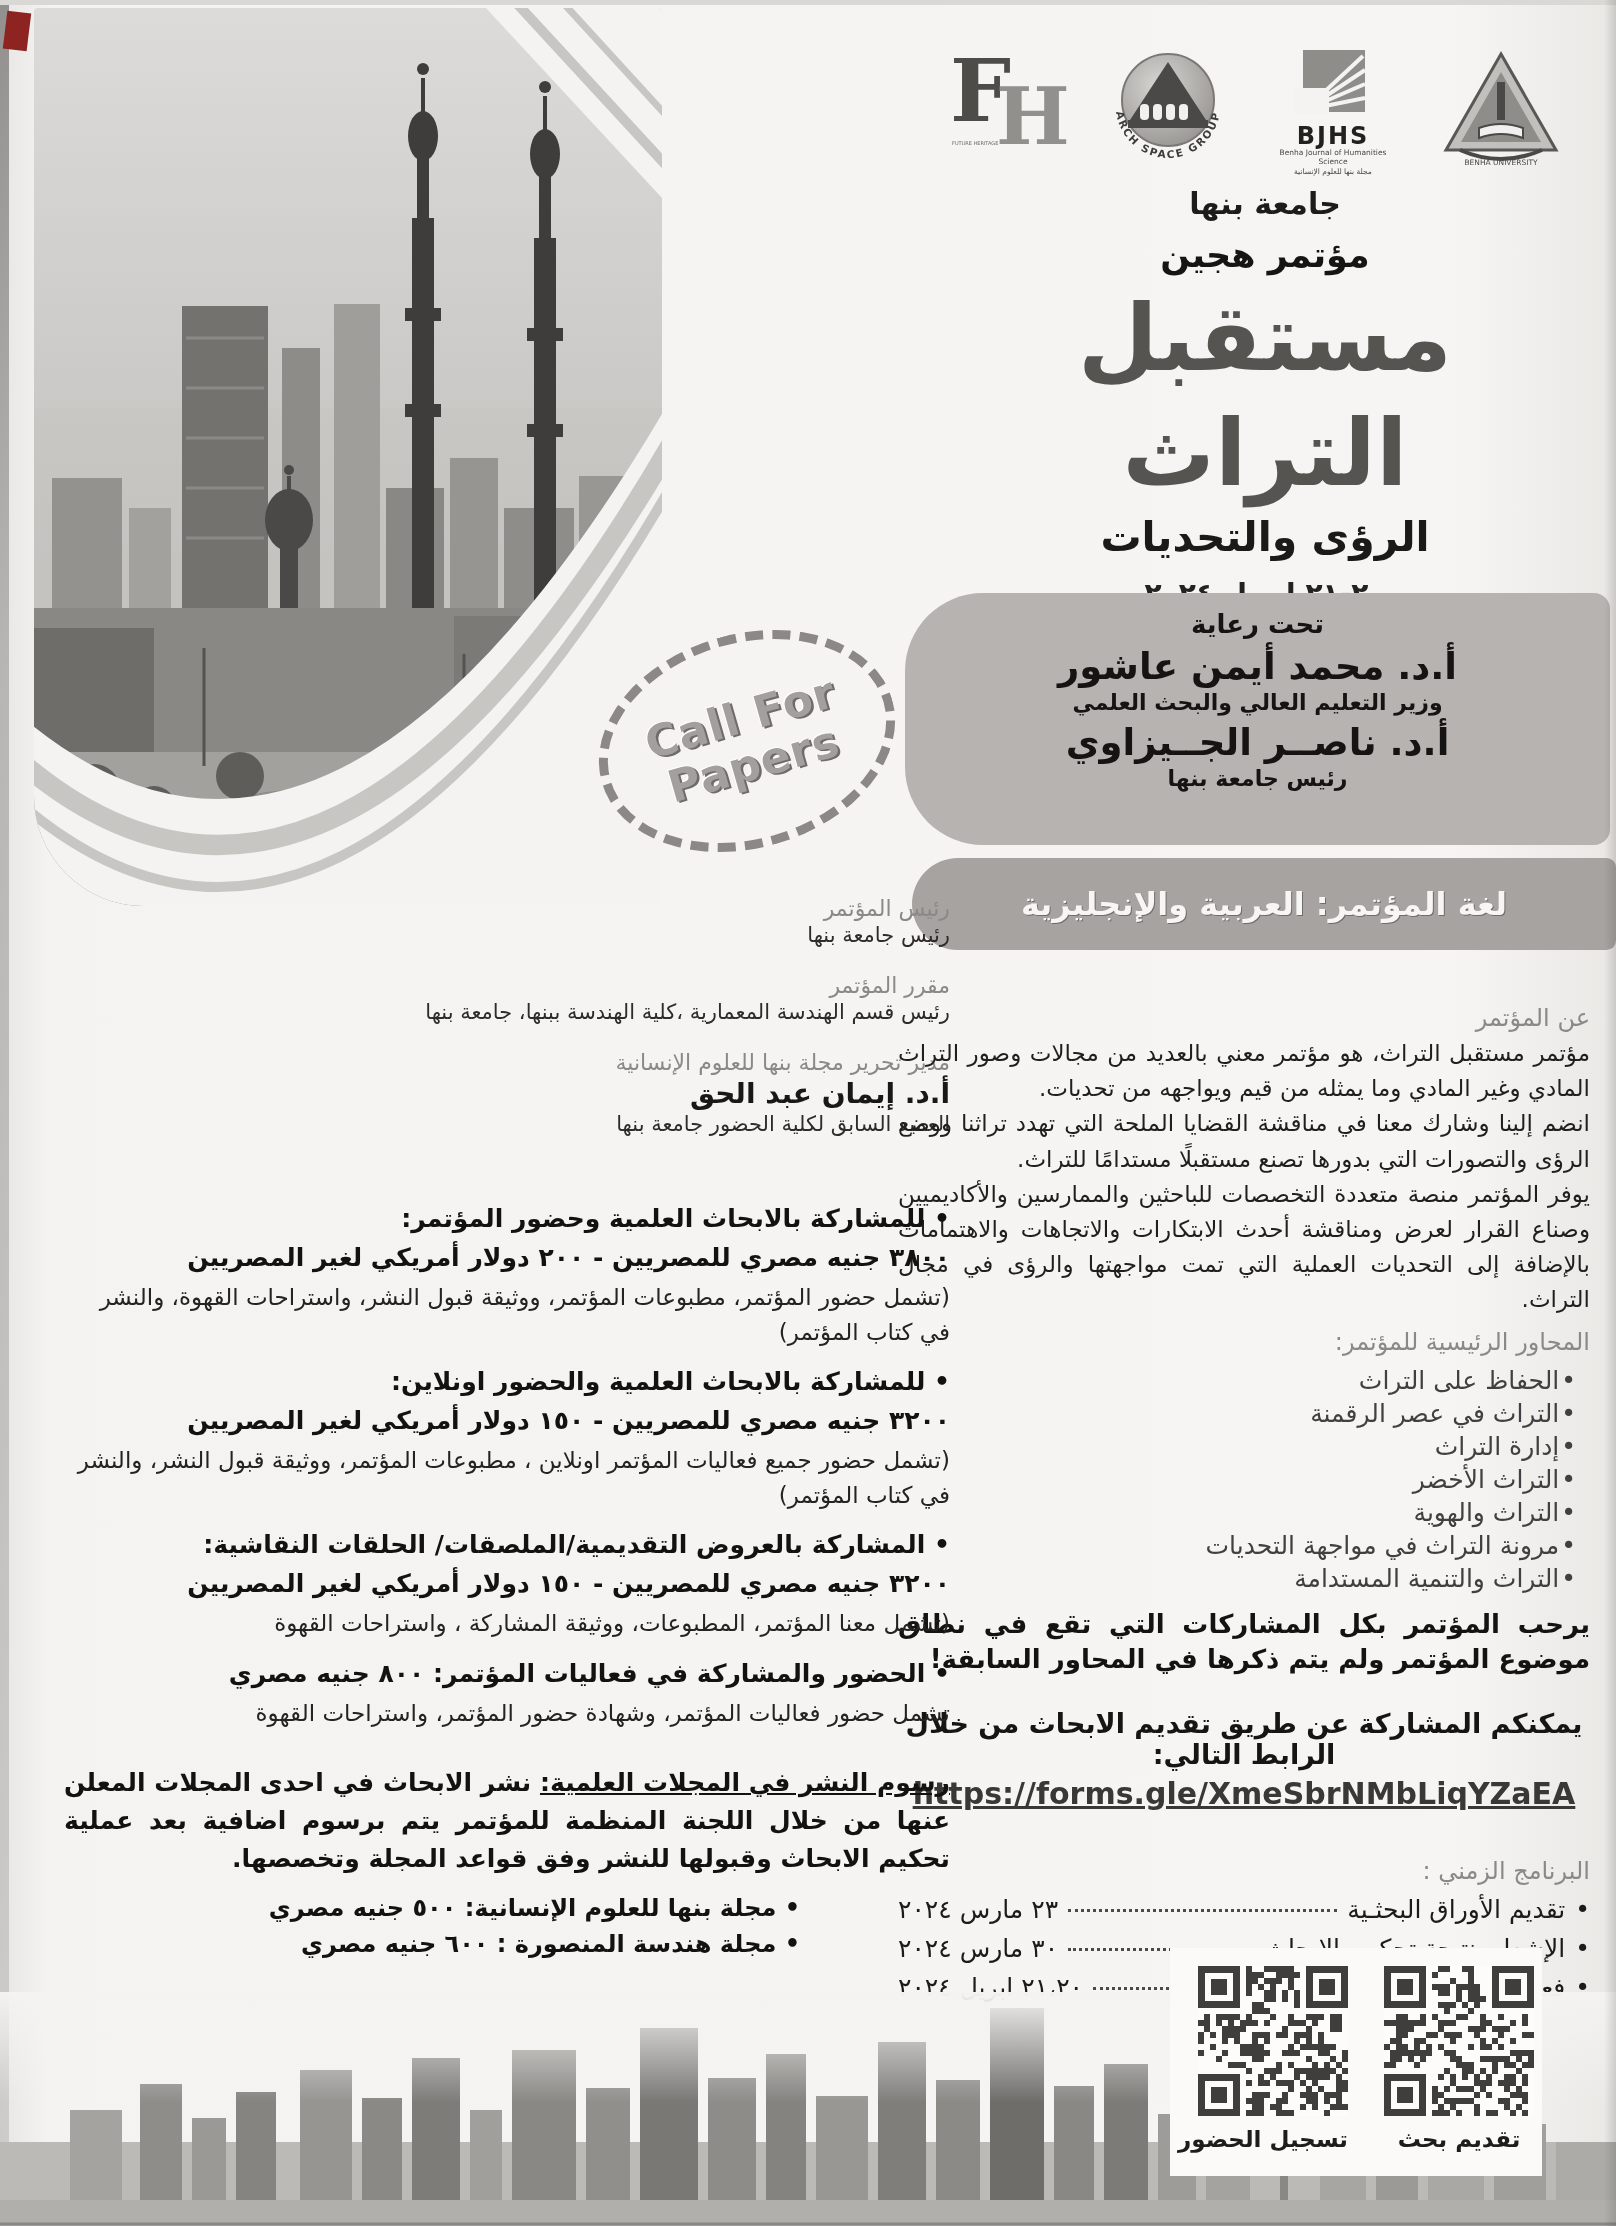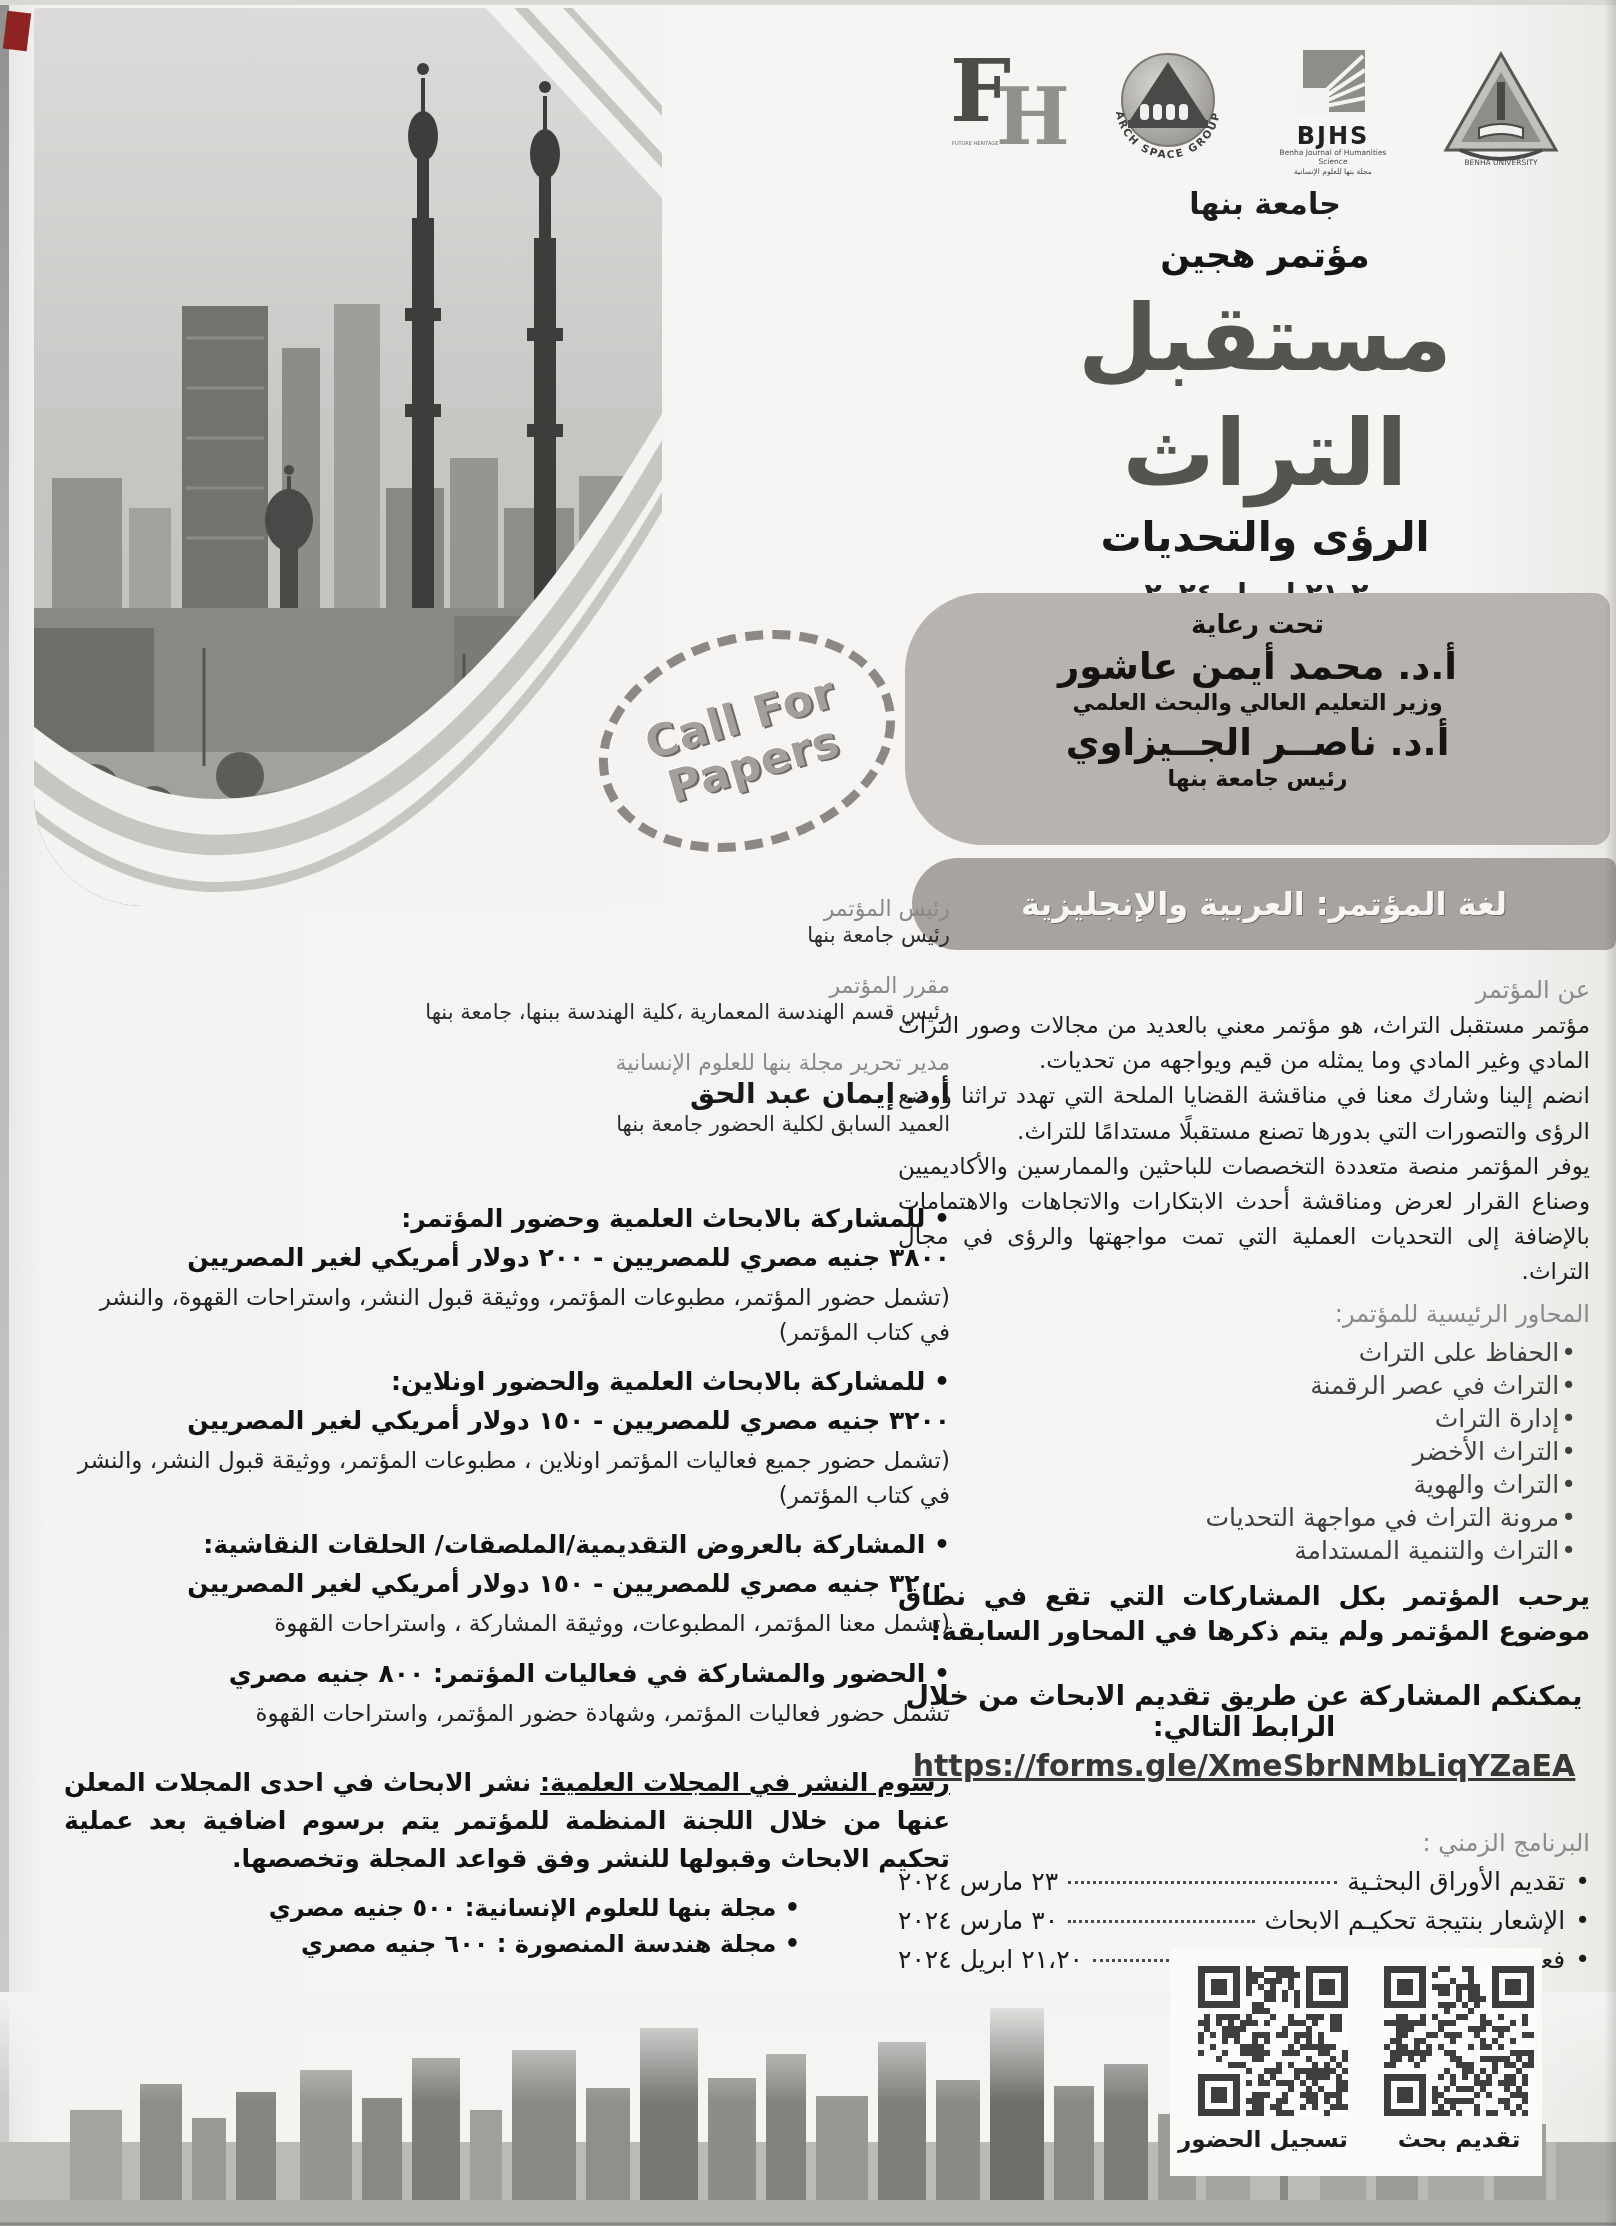--- a/index.html
+++ b/index.html
@@ -47,21 +47,21 @@
   .langbar{left:912px;top:858px;width:704px;height:92px;background:#a6a3a0;border-radius:58px 12px 12px 58px;
            display:flex;align-items:center;justify-content:center;direction:rtl;}
   .langbar span{color:#f7f6f4;font-size:32px;font-weight:700;text-shadow:1px 1px 0 #6f6d6a;}
   
   .committee{right:666px;top:896px;width:584px;direction:rtl;text-align:right;}
   .committee .role{font-size:22px;color:#8b8987;}
   .committee .nm{font-size:28px;font-weight:700;color:#191817;margin-top:2px;}
   .committee .tt{font-size:21px;color:#2d2c2b;margin-top:2px;}
   .committee .grp{margin-bottom:26px;}
   
-  .rightcol{right:26px;top:976px;width:692px;direction:rtl;}
+  .rightcol{right:26px;top:1004px;width:692px;direction:rtl;}
   .g-head{font-size:24px;color:#8b8987;margin:0 0 4px;}
   .rightcol p{margin:0;font-size:23px;line-height:1.53;text-align:justify;color:#201f1e;}
   .themes{margin-top:8px;}
   .themes li{list-style:none;font-size:25px;line-height:33px;color:#404040;}
   .themes li::before{content:"•";margin-left:2px;}
   .themes{margin:8px 0 0;padding:0 14px 0 0;}
   .note{font-size:26px;font-weight:700;line-height:1.38;margin-top:12px;color:#141312;text-align:justify;}
   .submit{margin-top:30px;text-align:center;}
   .submit .txt{font-size:27px;font-weight:700;color:#161514;}
   .submit a{display:block;direction:ltr;font-size:30px;color:#39383６;color:#393836;margin-top:6px;text-decoration:underline;font-weight:600;}

